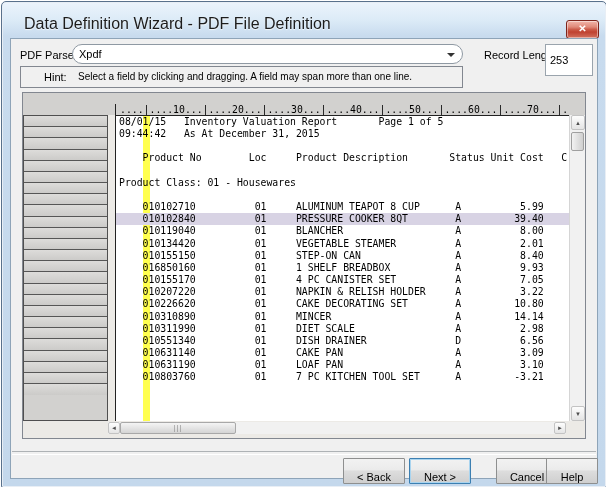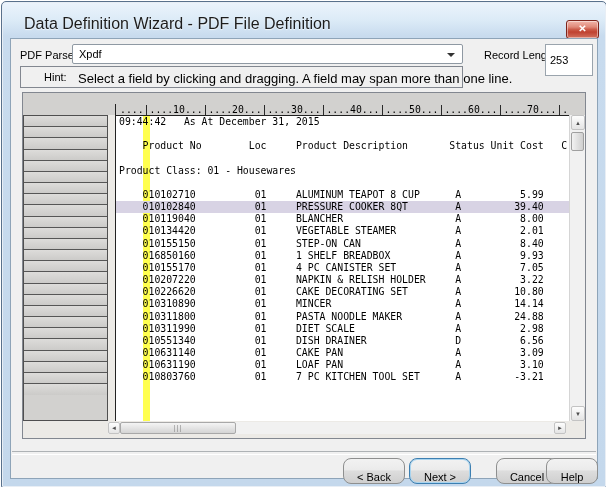--- a/index.html
+++ b/index.html
@@ -23,38 +23,38 @@
     color:#fff;font-size:10px;font-weight:bold;text-align:center;line-height:16px;
     cursor:default;
   }
   .client{
     position:absolute;left:8px;top:36px;width:588px;height:441px;
     background:#f0f0f0;border:1px solid #8ea4b8;box-sizing:border-box;
   }
   .lbl{position:absolute;font-size:11px;color:#000;white-space:nowrap;}
   .combo{
     position:absolute;left:70px;top:42px;width:391px;height:20px;box-sizing:border-box;
-    background:#fff;border:1px solid #8f99a3;border-radius:2px;
+    background:#fff;border:1px solid #8f99a3;border-radius:10px;
   }
   .combo .val{position:absolute;left:6px;top:3px;font-size:11px;color:#000;}
   .combo .arrow{
     position:absolute;right:7px;top:8px;width:0;height:0;
     border-left:4px solid transparent;border-right:4px solid transparent;border-top:4px solid #333;
   }
   .rl-input{
     position:absolute;left:543px;top:42px;width:48px;height:19px;box-sizing:border-box;
     background:#fff;border:1px solid #9aa4ad;font-family:"Liberation Sans",sans-serif;
     font-size:11px;padding:15px 4px;color:#000;
   }
   .hintbox{
     position:absolute;left:18px;top:64px;width:443px;height:22px;box-sizing:border-box;
     border:1px solid #828790;background:#f0f0f0;
   }
   .hintbox .h-lbl{position:absolute;left:7px;top:4px;font-size:11px;margin-left:16px;}
-  .hintbox .h-txt{position:absolute;left:57px;top:4px;font-size:13px;white-space:nowrap;}
+  .hintbox .h-txt{position:absolute;left:57px;top:4px;font-size:10px;white-space:nowrap;}
   .panel{
     position:absolute;left:20px;top:90px;width:564px;height:347px;box-sizing:border-box;
     border:1px solid #828790;background:#eceae6;
   }
   .gray-strip{position:absolute;left:0;top:0;width:562px;height:22px;background:#d2d1cf;}
   .ruler{
     position:absolute;left:92px;top:11px;width:454px;height:11px;box-sizing:border-box;
     padding-left:4px;overflow:hidden;white-space:pre;
     border-left:1px solid #222;
     font-family:"DejaVu Sans Mono","Liberation Mono",monospace;
@@ -97,21 +97,21 @@
   .hscroll .right{right:0;top:0;width:12px;height:12px;font-size:6px;line-height:11px;}
   .hscroll .thumb{
     position:absolute;left:12px;top:0;width:116px;height:12px;box-sizing:border-box;
     background:linear-gradient(180deg,#f4f4f4,#d4d4d4);border:1px solid #a8a8a8;border-radius:2px;
     color:#8a8a8a;font-size:7px;line-height:10px;text-align:center;letter-spacing:1px;
   }
   .separator{position:absolute;left:10px;top:449px;width:584px;height:2px;
     border-top:1px solid #aeb2b5;border-bottom:1px solid #ffffff;}
   .btn-row button{
     position:absolute;top:456px;height:22px;font-family:"Liberation Sans",sans-serif;
-    font-size:11px;color:#000;border:1px solid #8e8f8f;border-radius:8px;
+    font-size:11px;color:#000;border:1px solid #8e8f8f;border-radius:1px;
     background:linear-gradient(180deg,#f2f2f2 0%,#ebebeb 45%,#dddddd 50%,#cfcfcf 100%);
     padding:12px;cursor:default;
   }
   .btn-back{left:341px;width:62px;}
   .btn-next{left:407px;width:62px;border:1px solid #3c7fb1 !important;
     box-shadow:0 0 0 1px #a9d4ef inset;}
   .btn-cancel{left:494px;width:62px;}
   .btn-help{left:544px;width:52px;}
 </style>
 </head>
@@ -170,37 +170,37 @@
         <div class="cell"></div>
         <div class="cell"></div>
         <div class="cell"></div>
         <div class="cell"></div>
         <div class="cell"></div>
       </div>
 
     <div class="content">
       <div class="colstripe" id="colstripe" style="background: rgb(255, 255, 79);"></div>
       <div class="lines" id="lines">
+          <div class="line">08/01/15   Inventory Valuation Report       Page 1 of 5</div>
           <div class="line">09:44:42   As At December 31, 2015</div>
           <div class="line"> </div>
           <div class="line">    Product No        Loc     Product Description       Status Unit Cost   C</div>
           <div class="line"> </div>
           <div class="line">Product Class: 01 - Housewares</div>
           <div class="line"> </div>
           <div class="line">    010102710          01     ALUMINUM TEAPOT 8 CUP      A          5.99</div>
           <div class="line hl">    010102840          01     PRESSURE COOKER 8QT        A         39.40</div>
           <div class="line">    010119040          01     BLANCHER                   A          8.00</div>
           <div class="line">    010134420          01     VEGETABLE STEAMER          A          2.01</div>
           <div class="line">    010155150          01     STEP-ON CAN                A          8.40</div>
           <div class="line">    016850160          01     1 SHELF BREADBOX           A          9.93</div>
           <div class="line">    010155170          01     4 PC CANISTER SET          A          7.05</div>
           <div class="line">    010207220          01     NAPKIN &amp; RELISH HOLDER     A          3.22</div>
           <div class="line">    010226620          01     CAKE DECORATING SET        A         10.80</div>
           <div class="line">    010310890          01     MINCER                     A         14.14</div>
-          <div class="line">    010311800          01     PASTA NOODLE MAKER         A         24.88</div>
           <div class="line">    010311990          01     DIET SCALE                 A          2.98</div>
           <div class="line">    010551340          01     DISH DRAINER               D          6.56</div>
           <div class="line">    010631140          01     CAKE PAN                   A          3.09</div>
           <div class="line">    010631190          01     LOAF PAN                   A          3.10</div>
           <div class="line">    010803760          01     7 PC KITCHEN TOOL SET      A         -3.21</div>
         </div>
     </div>
 
     <div class="vscroll">
       <div class="btn up">▲</div>

